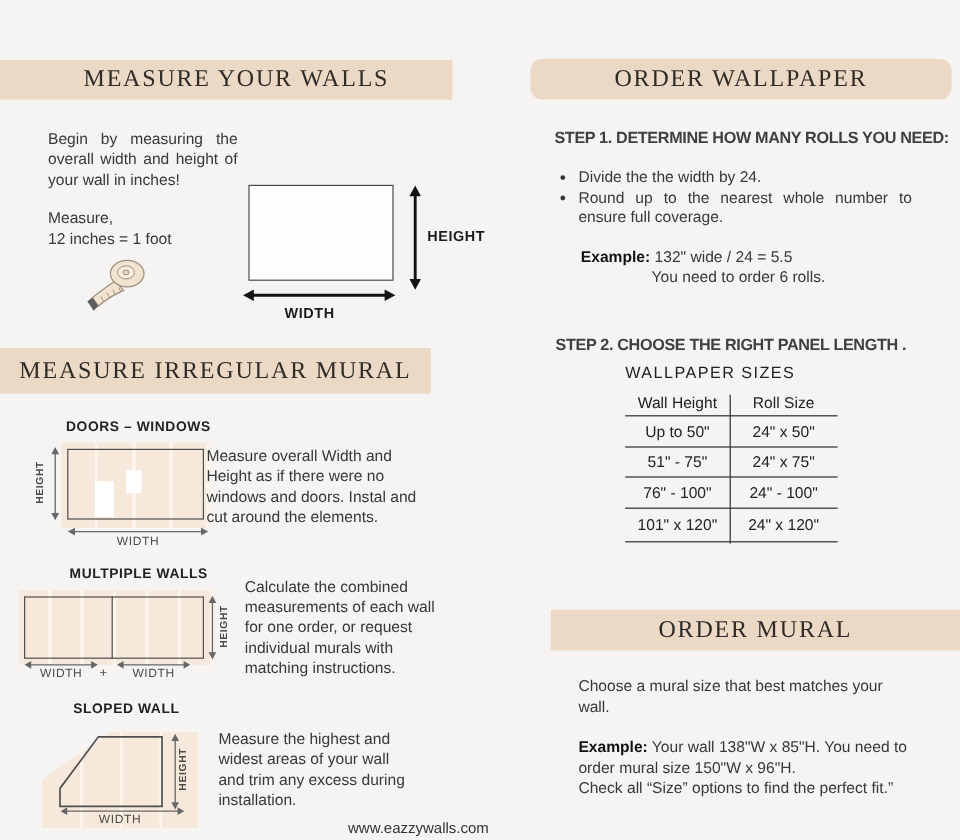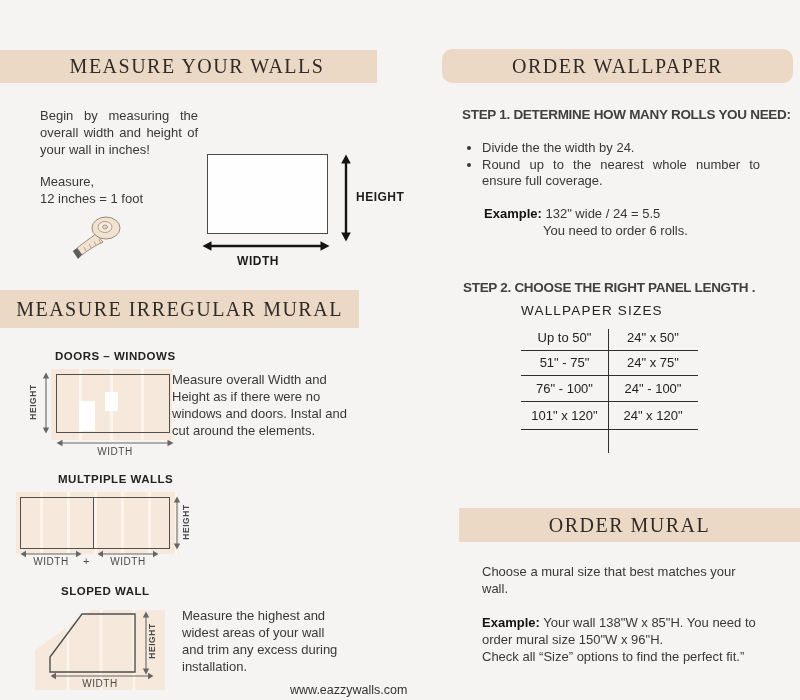--- a/index.html
+++ b/index.html
@@ -125,20 +125,21 @@
   </svg>
   <svg class="abs" style="left:97px;top:549px;" width="62" height="10" viewBox="0 0 62 10">
     <line x1="4" y1="5" x2="58" y2="5" stroke="#666" stroke-width="1.1"></line>
     <polygon points="0.5,5 6,1.8 6,8.2" fill="#666"></polygon>
     <polygon points="61.5,5 56,1.8 56,8.2" fill="#666"></polygon>
   </svg>
   <div class="abs small-dim" style="left:21px;top:556px;width:60px;text-align:center;">WIDTH</div>
   <div class="abs small-dim" style="left:83px;top:555px;font-size:11px;">+</div>
   <div class="abs small-dim" style="left:98px;top:556px;width:60px;text-align:center;">WIDTH</div>
 
+  <div class="abs body-text" style="left:204px;top:480px;width:173px;">Calculate the combined measurements of each wall for one order, or request individual murals with matching instructions.</div>
 
   <div class="abs diagram-label" style="left:61px;top:585px;">SLOPED WALL</div>
 
   <svg class="abs" style="left:35px;top:610px;" width="132" height="80" viewBox="0 0 132 80">
     <defs>
         <clipPath id="slopeClip">
           <polygon points="0,40 57,0 130,0 130,80 0,80"></polygon>
         </clipPath>
       </defs>
     <polygon points="0,40 57,0 130,0 130,80 0,80" fill="#f6e8da"></polygon>
@@ -183,20 +184,24 @@
       <span>132" wide / 24 = 5.5</span>
     </div>
     <div class="example-line" style="margin-left:59px;">You need to order 6 rolls.</div>
   </div>
 
   <div class="abs bold-heading" style="left:463px;top:268px;margin-top:12px;">STEP 2. CHOOSE THE RIGHT PANEL LENGTH .</div>
 
   <div class="abs" style="left:521px;top:303px;width:178px;text-align:left;font-size:13.5px;letter-spacing:1.2px;color:#222;">WALLPAPER SIZES</div>
 
   <div class="tbl">
+    <div class="tbl-row hdr">
+      <div class="c1">Wall Height</div>
+      <div class="c2">Roll Size</div>
+    </div>
     <div class="tbl-row r">
       <div class="c1">Up to 50"</div>
       <div class="c2">24" x 50"</div>
     </div>
     <div class="tbl-row r">
       <div class="c1">51" - 75"</div>
       <div class="c2">24" x  75"</div>
     </div>
     <div class="tbl-row r">
       <div class="c1">76" - 100"</div>

